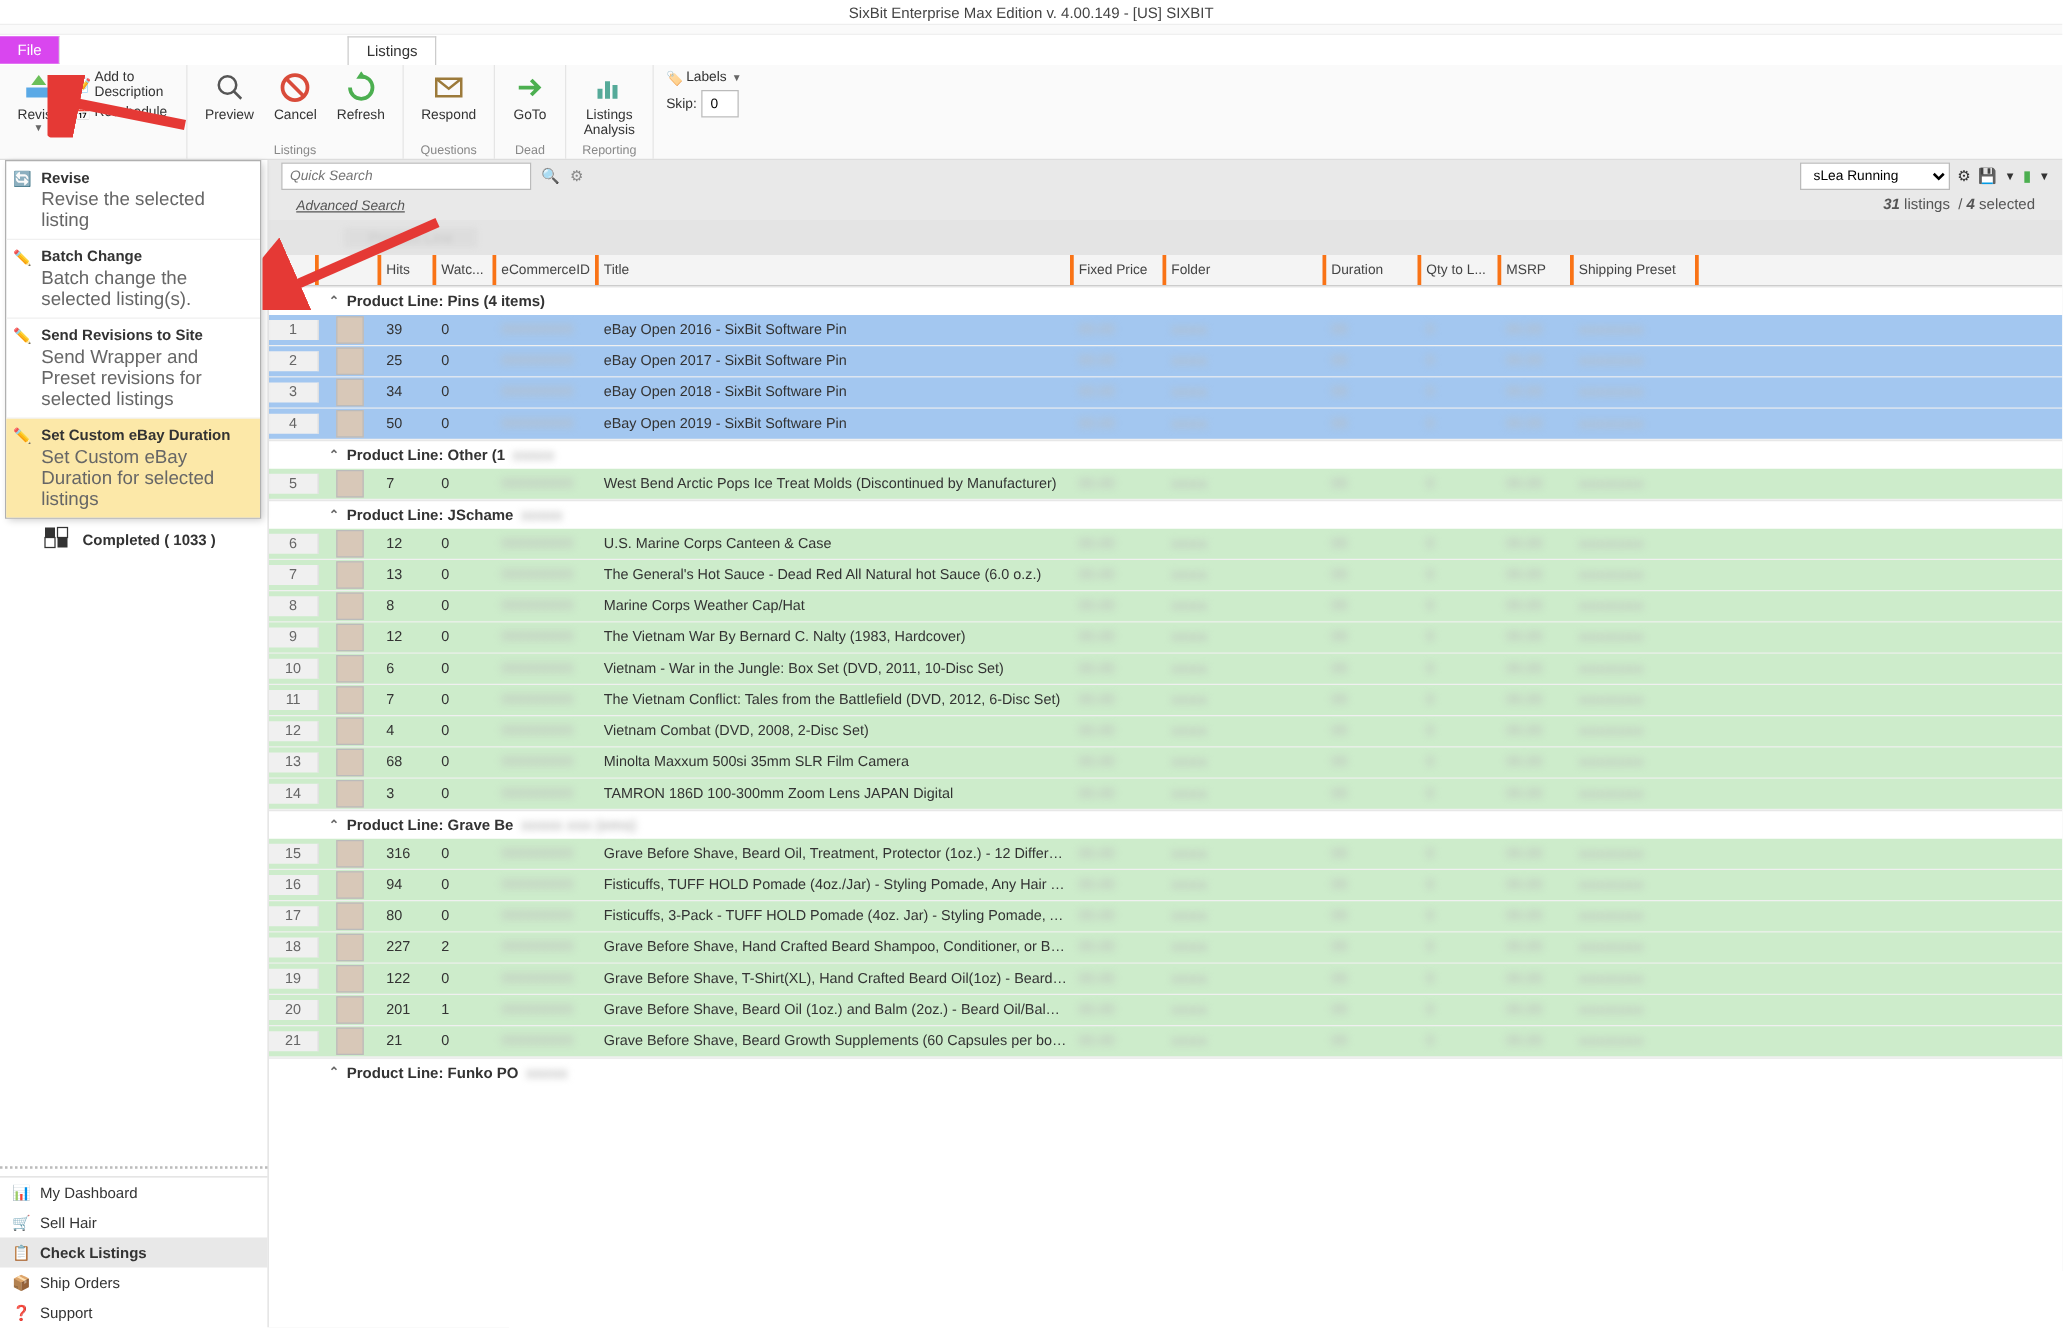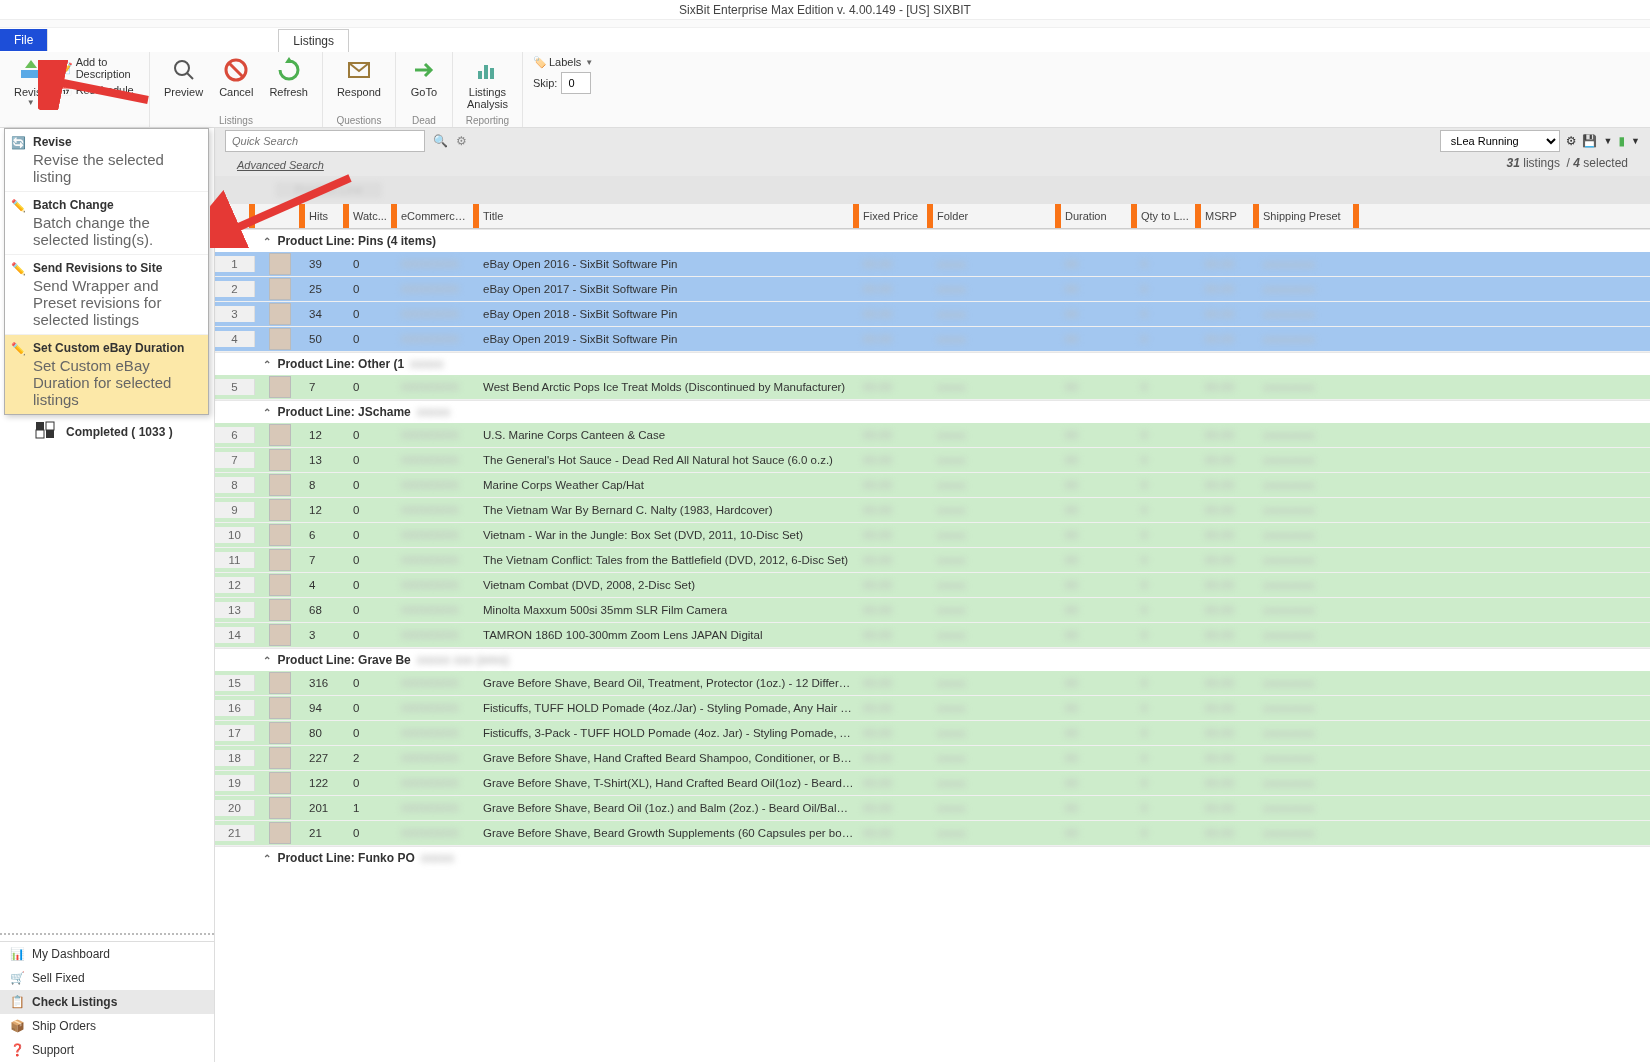--- a/index.html
+++ b/index.html
@@ -4,21 +4,21 @@
 <style>
 * { box-sizing: border-box; margin: 0; padding: 0; font-family: "Segoe UI", Tahoma, sans-serif; }
 body { font-size: 12px; color: #333; background: #fff; overflow: hidden; }
 
 .titlebar { height: 20px; background: #fff; text-align: center; line-height: 20px; font-size: 12px; color: #444; border-bottom: 1px solid #eee; }
 
 .quickaccess { height: 8px; background: #fafafa; border-bottom: 1px solid #f0f0f0; }
 
 .menubar { display: flex; align-items: center; height: 24px; background: #fff; }
 .menutab { padding: 4px 14px; font-size: 12px; border-right: 1px solid #e0e0e0; cursor: pointer; }
-.menutab.file { background: #1d4ed8; color: #fff; text-align: center; }
+.menutab.file { background: #d946ef; color: #fff; text-align: center; }
 .menutab.listings { background: #fff; border: 1px solid #ccc; border-bottom: none; margin-left: 230px; }
 
 .ribbon { display: flex; height: 76px; background: #fafafa; border-bottom: 1px solid #ddd; }
 .ribbon-group { display: flex; flex-direction: column; border-right: 1px solid #e5e5e5; padding: 2px 6px; position: relative; }
 .ribbon-group-label { position: absolute; bottom: 1px; left: 0; right: 0; text-align: center; font-size: 10px; color: #888; }
 .ribbon-btn-big { display: flex; flex-direction: column; align-items: center; padding: 2px 8px; cursor: pointer; font-size: 11px; }
 .ribbon-btn-big .ico { width: 28px; height: 28px; margin-bottom: 2px; display: flex; align-items: center; justify-content: center; }
 .ribbon-btn-small { display: flex; align-items: center; padding: 2px 4px; font-size: 11px; cursor: pointer; gap: 4px; }
 .ribbon-col { display: flex; flex-direction: column; justify-content: flex-start; }
 .ribbon-row { display: flex; align-items: flex-start; }
@@ -53,21 +53,21 @@
 .right-controls { margin-left: auto; display: flex; align-items: center; gap: 6px; }
 .dd { height: 22px; border: 1px solid #bbb; font-size: 11px; padding: 2px 6px; min-width: 120px; background: #fff; }
 .counts { font-size: 12px; text-align: right; padding: 2px 12px; color: #555; }
 .counts b { font-weight: 700; font-style: italic; }
 
 .groupbar { padding: 6px 60px; background: #e4e4e4; font-size: 12px; color: #444; }
 .blurchip { display:inline-block; background:#ddd; border-radius:3px; padding:1px 20px; filter: blur(2px); color:#ccc; }
 
 .grid-wrap { flex: 1; overflow: auto; background: #fff; position: relative; }
 .grid-head { display: grid; grid-template-columns: 40px 50px 44px 48px 82px 380px 74px 128px 76px 64px 58px 100px; background: #f4f4f4; border-bottom: 1px solid #ccc; font-size: 11px; color: #444; position: sticky; top: 0; z-index: 5; }
-.grid-head div { padding: 6px 4px; border-right: 6px solid #f97316; white-space: nowrap; overflow: hidden; text-overflow: ellipsis; }
+.grid-head div { padding: 6px 4px; border-right: 3px solid #f97316; white-space: nowrap; overflow: hidden; text-overflow: ellipsis; }
 .group-row { display: flex; align-items: center; background: #fff; border-top: 1px solid #e7e7e7; padding: 4px 8px 4px 48px; font-weight: 700; font-size: 12px; gap: 6px; }
 .group-row .chev { color: #666; cursor: pointer; font-size: 10px; }
 .data-row { display: grid; grid-template-columns: 40px 50px 44px 48px 82px 380px 74px 128px 76px 64px 58px 100px; align-items: center; font-size: 11.5px; border-bottom: 1px solid #f0f0f0; height: 25px; }
 .data-row.sel { background: #a3c7f0; }
 .data-row.grn { background: #cdeccb; }
 .data-row > div { padding: 2px 4px; white-space: nowrap; overflow: hidden; text-overflow: ellipsis; }
 .rownum { text-align: center; color: #666; background: #f0f0f0; border-right: 1px solid #ddd; }
 .thumb { width: 22px; height: 22px; background: #d8c8b8; border: 1px solid #bbb; margin: 0 auto; }
 .blur { filter: blur(3px); color: #bbb; }
 .hits, .watch { text-align: left; }
@@ -245,21 +245,21 @@
       </div>
     </div>
     <div class="separator-dots"></div>
     <div class="left-bottom">
       <div class="left-bottom-item">
           <span class="lb-ico">📊</span>
           <span>My Dashboard</span>
         </div>
       <div class="left-bottom-item">
           <span class="lb-ico">🛒</span>
-          <span>Sell Fixed</span>
+          <span>Sell Hair</span>
         </div>
       <div class="left-bottom-item active">
           <span class="lb-ico">📋</span>
           <span>Check Listings</span>
         </div>
       <div class="left-bottom-item">
           <span class="lb-ico">📦</span>
           <span>Ship Orders</span>
         </div>
       <div class="left-bottom-item">

